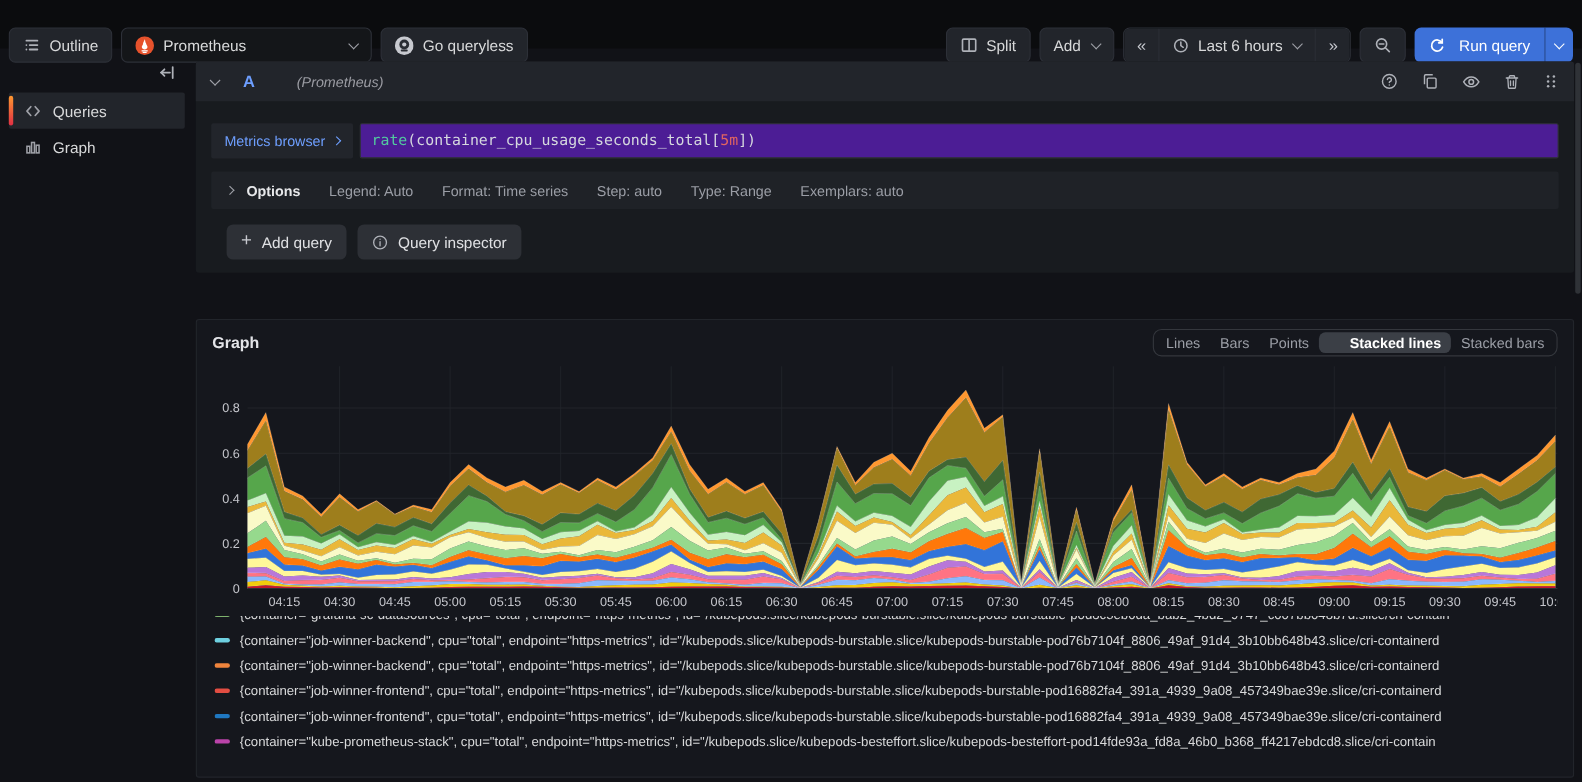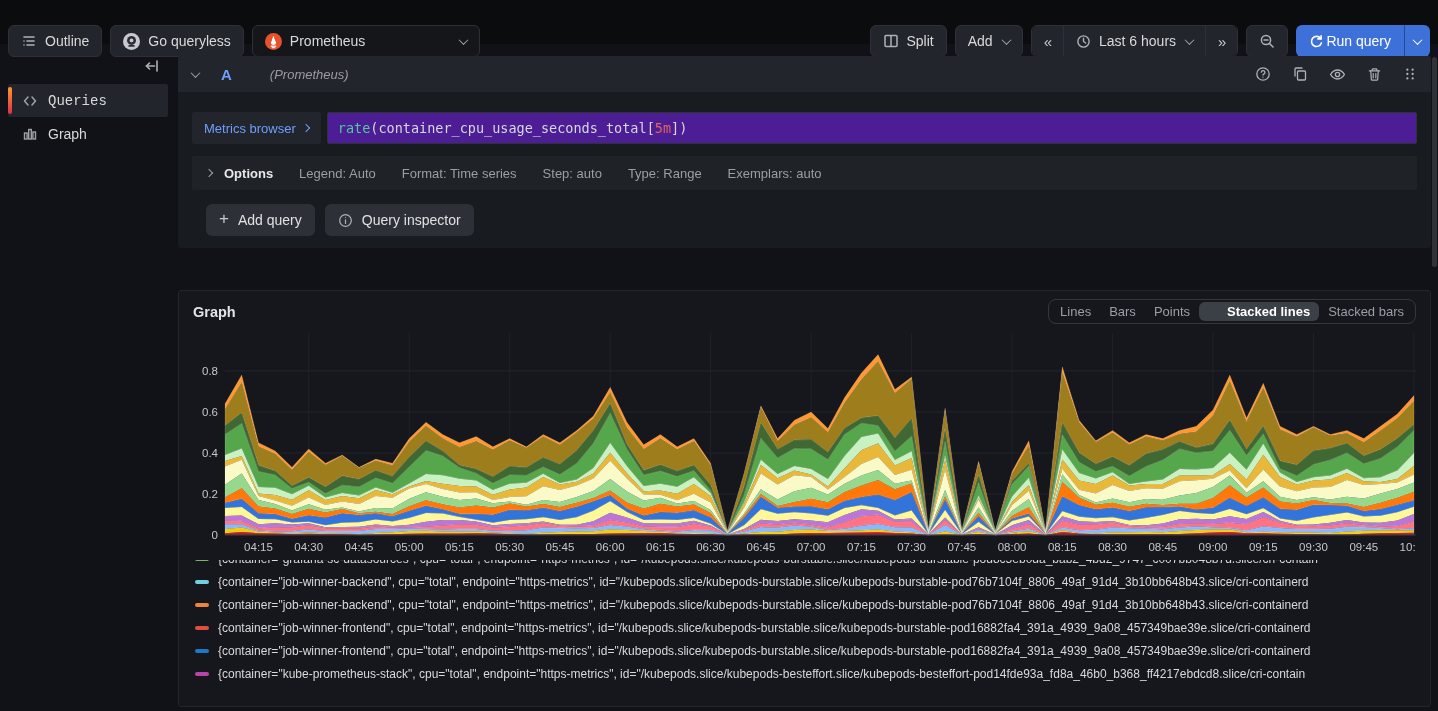--- a/index.html
+++ b/index.html
@@ -20,30 +20,30 @@
   .ds-picker { width:228px; background:#141619; justify-content:flex-start; }
   .ds-picker .chev { margin-left:auto; }
   .chev { display:inline-block; width:7px; height:7px; border-right:1.5px solid #9fa1a8;
     border-bottom:1.5px solid #9fa1a8; transform:rotate(45deg) translate(-1px,-1px); }
   .icon { display:inline-flex; align-items:center; justify-content:center; color:#aeb1b8; }
   .group { display:flex; align-items:stretch; border:1px solid #2d3038; border-radius:6px; overflow:hidden; }
   .group .btn { border:none; border-radius:0; border-left:1px solid #2d3038; height:30px; }
   .group .btn:first-child { border-left:none; }
   .arrow-glyph { font-size:15px; color:#c7c9cf; letter-spacing:-1px; }
   .run-btn { display:flex; align-items:stretch; background:#3d71d9; border-radius:6px; overflow:hidden; cursor:pointer; }
-  .run-btn .main { display:flex; align-items:center; gap:2px; padding:0 13px; height:32px; color:#fff; font-weight:500; }
+  .run-btn .main { display:flex; align-items:center; gap:12px; padding:0 13px; height:32px; color:#fff; font-weight:500; }
   .run-btn .caret { display:flex; align-items:center; padding:0 9px; border-left:1px solid rgba(0,0,0,.35); }
   .run-btn .chev { border-color:#fff; }
   
   .sidebar { position:absolute; left:8px; top:56px; width:160px; }
   .collapse { display:flex; justify-content:flex-end; padding:2px 8px 10px; color:#9fa1a8; cursor:pointer; }
   .side-item { position:relative; display:flex; align-items:center; gap:10px; height:33px;
     padding:0 10px 0 14px; font-size:14px; color:#d8d9da; border-radius:2px; cursor:pointer; }
   .side-item .icon { color:#9fa1a8; }
-  .side-item.active { background:#22252b;font-family:Liberation Mono, monospace; }
+  .side-item.active { background:#22252b; }
   .side-item.active::before { content:""; position:absolute; left:0; top:3px; bottom:3px; width:4px;
     border-radius:2px; background:linear-gradient(180deg,#ff9830,#e02f44); }
   
   .query-panel { position:absolute; left:178px; top:56px; width:1253px; background:#181b1f;
     border-radius:3px; padding-bottom:12px; }
   .qp-header { height:36px; background:#22252b; display:flex; align-items:center; padding:0 14px;
     border-radius:3px 3px 0 0; }
   .qp-header .chev { margin-right:22px; cursor:pointer; }
   .ref-id { color:#6e9fff; font-weight:600; font-size:15px; cursor:pointer; }
   .ds-hint { font-style:italic; color:#9b9ca3; font-size:13px; margin-left:38px; }
@@ -101,42 +101,42 @@
   <div class="tn-left">
     <div class="btn">
       <span class="icon">
         <svg width="16" height="16" viewBox="0 0 16 16" fill="none" stroke="currentColor" stroke-width="1.6" stroke-linecap="round">
           <path d="M3 4h10M6 8h7M6 12h7"></path>
             <path d="M3 8h.01M3 12h.01"></path>
         </svg>
       </span>
       <span>Outline</span>
     </div>
+    <div class="btn ds-picker">
+      <span class="icon">
+        <svg width="17" height="17" viewBox="0 0 16 16">
+          <circle cx="8" cy="8" r="8" fill="#e6522c"></circle>
+          <path fill="#fff" d="M8 2.6c.8 1.3.3 2.2 1 3.1.7.9.3 1.3.9 2 .4.5.6 1 .5 1.6-.2 1.1-1.2 1.9-2.4 1.9s-2.2-.8-2.4-1.9c-.1-.7.3-1.2.7-1.8.4-.6.2-1.1.5-1.9.3-.9.9-1.6 1.2-3z"></path>
+          <rect x="5.4" y="11.9" width="5.2" height="1.1" fill="#fff"></rect>
+          <rect x="6.3" y="13.3" width="3.4" height="1" fill="#fff"></rect>
+        </svg>
+      </span>
+      <span>Prometheus</span>
+      <span class="chev"></span>
+    </div>
     <div class="btn">
       <span class="icon">
         <svg width="17" height="17" viewBox="0 0 16 16">
           <circle cx="8" cy="8" r="8" fill="#c7c9cf"></circle>
           <circle cx="8" cy="7" r="4.2" fill="#2a2d33"></circle>
           <circle cx="8" cy="7" r="1.8" fill="#c7c9cf"></circle>
           <rect x="5" y="11.4" width="6" height="1.6" rx="0.8" fill="#2a2d33"></rect>
         </svg>
       </span>
       <span>Go queryless</span>
-    </div>
-    <div class="btn ds-picker">
-      <span class="icon">
-        <svg width="17" height="17" viewBox="0 0 16 16">
-          <circle cx="8" cy="8" r="8" fill="#e6522c"></circle>
-          <path fill="#fff" d="M8 2.6c.8 1.3.3 2.2 1 3.1.7.9.3 1.3.9 2 .4.5.6 1 .5 1.6-.2 1.1-1.2 1.9-2.4 1.9s-2.2-.8-2.4-1.9c-.1-.7.3-1.2.7-1.8.4-.6.2-1.1.5-1.9.3-.9.9-1.6 1.2-3z"></path>
-          <rect x="5.4" y="11.9" width="5.2" height="1.1" fill="#fff"></rect>
-          <rect x="6.3" y="13.3" width="3.4" height="1" fill="#fff"></rect>
-        </svg>
-      </span>
-      <span>Prometheus</span>
-      <span class="chev"></span>
     </div>
   </div>
   <div class="tn-right">
     <div class="btn">
       <span class="icon">
         <svg width="16" height="16" viewBox="0 0 16 16" fill="none" stroke="currentColor" stroke-width="1.5">
           <rect x="2" y="2.5" width="12" height="11" rx="1"></rect>
             <path d="M8 2.5v11"></path>
         </svg>
       </span>

